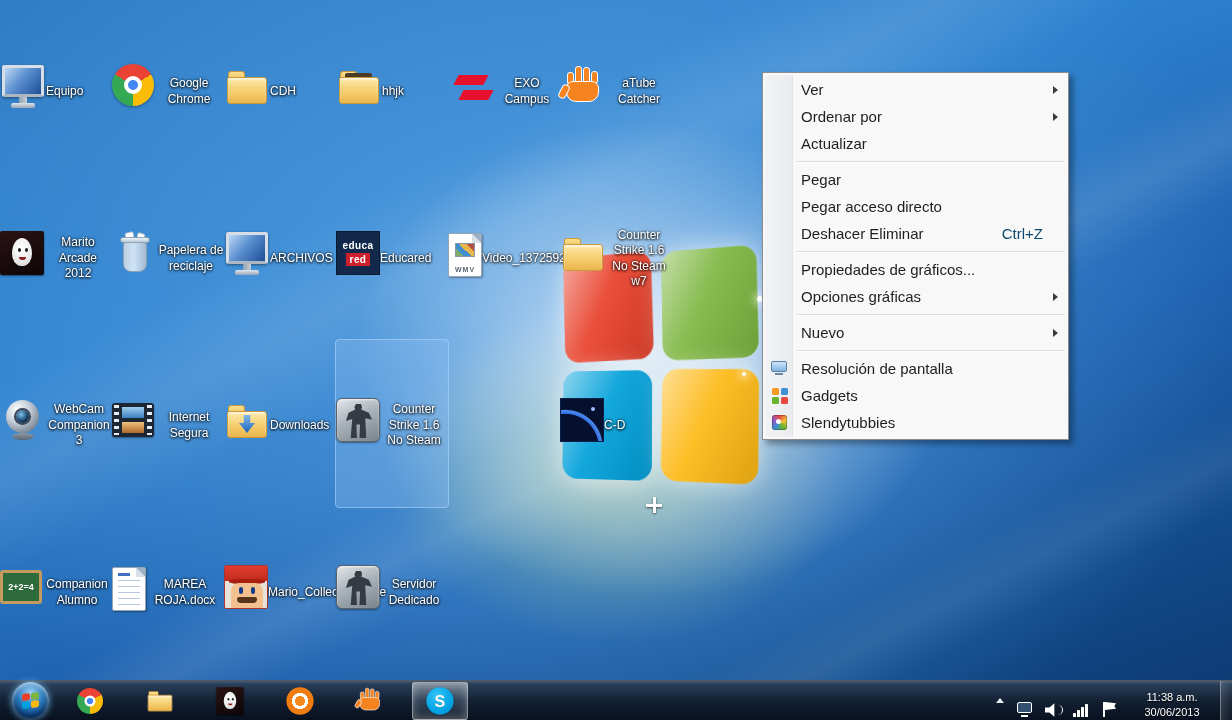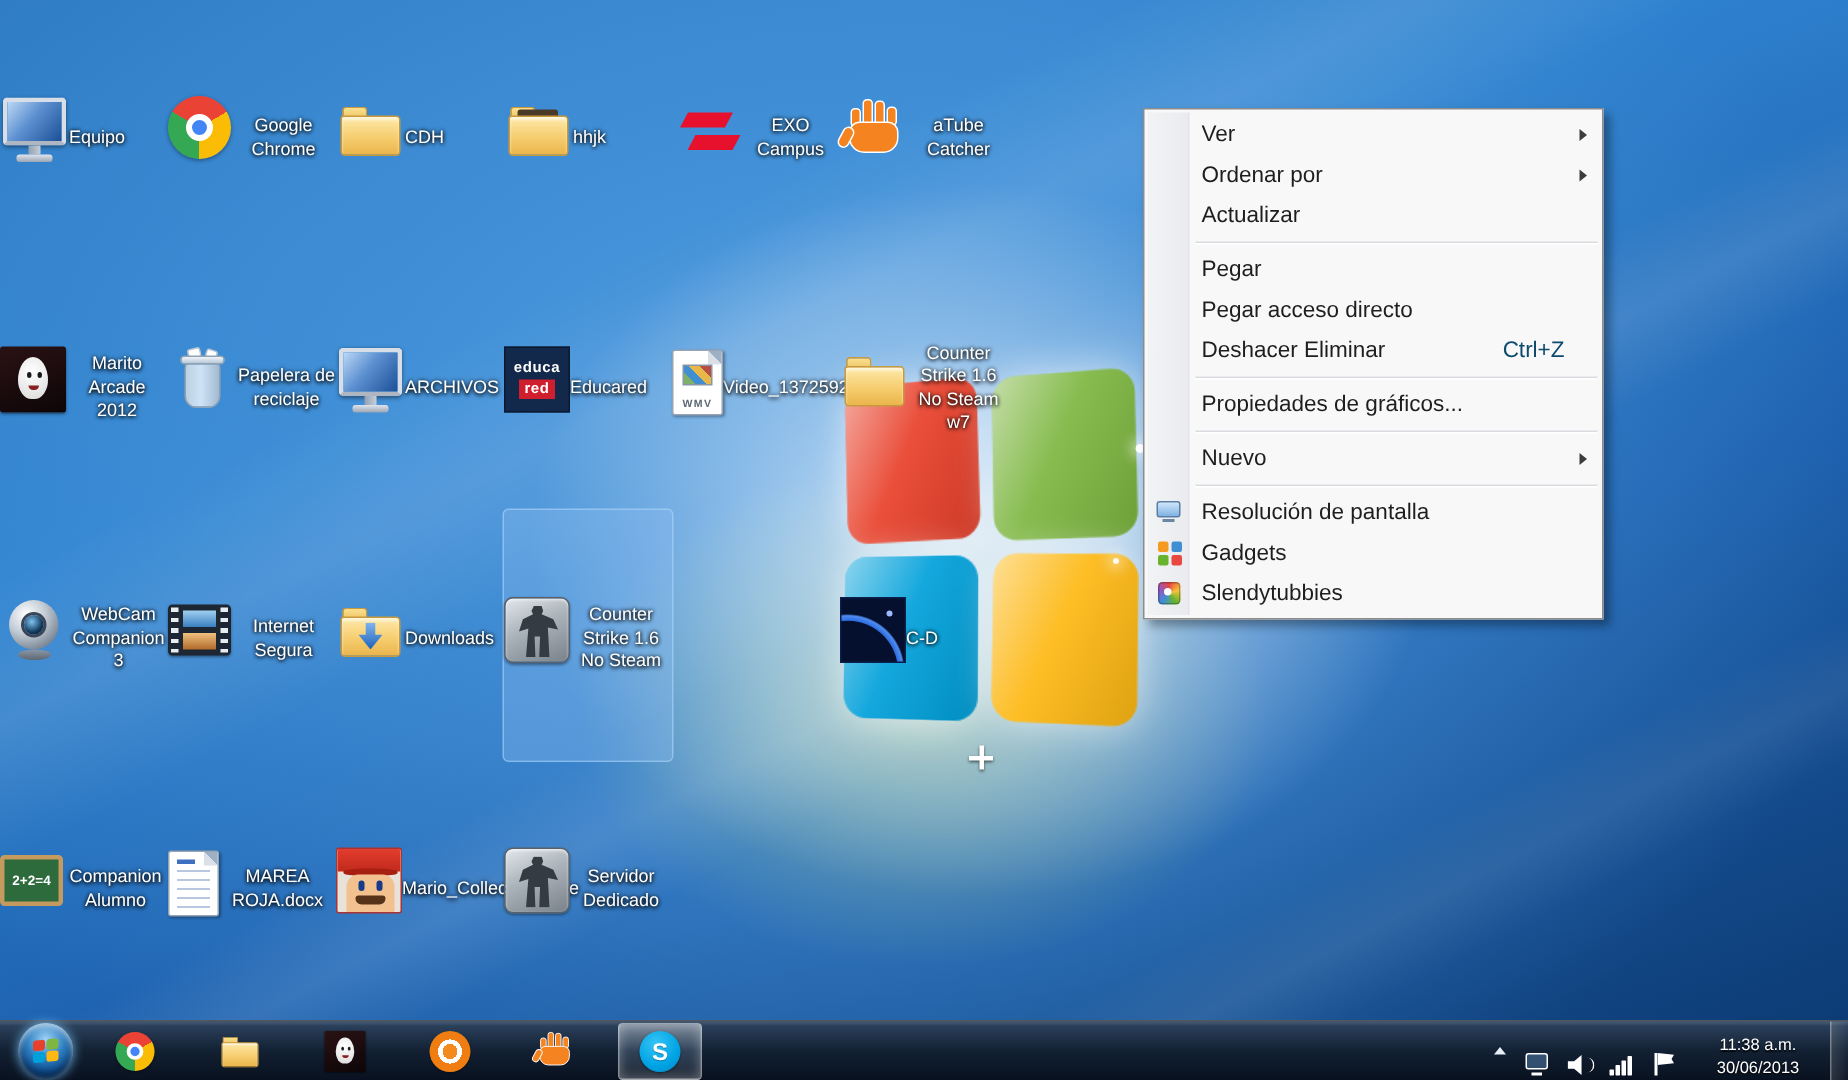--- a/index.html
+++ b/index.html
@@ -403,20 +403,21 @@
   <div class="context-menu">
       <div class="menu-item"><span class="mi-label">Ver</span><i class="mi-arrow"></i></div>
       <div class="menu-item"><span class="mi-label">Ordenar por</span><i class="mi-arrow"></i></div>
       <div class="menu-item"><span class="mi-label">Actualizar</span></div>
       <div class="menu-sep"></div>
       <div class="menu-item"><span class="mi-label">Pegar</span></div>
       <div class="menu-item"><span class="mi-label">Pegar acceso directo</span></div>
       <div class="menu-item"><span class="mi-label">Deshacer Eliminar</span><span class="mi-short">Ctrl+Z</span></div>
       <div class="menu-sep"></div>
       <div class="menu-item"><span class="mi-label">Propiedades de gráficos...</span></div>
+      <div class="menu-item"><span class="mi-label">Opciones gráficas</span><i class="mi-arrow"></i></div>
       <div class="menu-sep"></div>
       <div class="menu-item"><span class="mi-label">Nuevo</span><i class="mi-arrow"></i></div>
       <div class="menu-sep"></div>
       <div class="menu-item"><span class="mi-icon">
           <i class="mr-scr"></i>
           <i class="mr-base"></i>
         </span><span class="mi-label">Resolución de pantalla</span></div>
       <div class="menu-item"><span class="mi-icon mi-gadgets">
           <i class="g1"></i>
           <i class="g2"></i>

